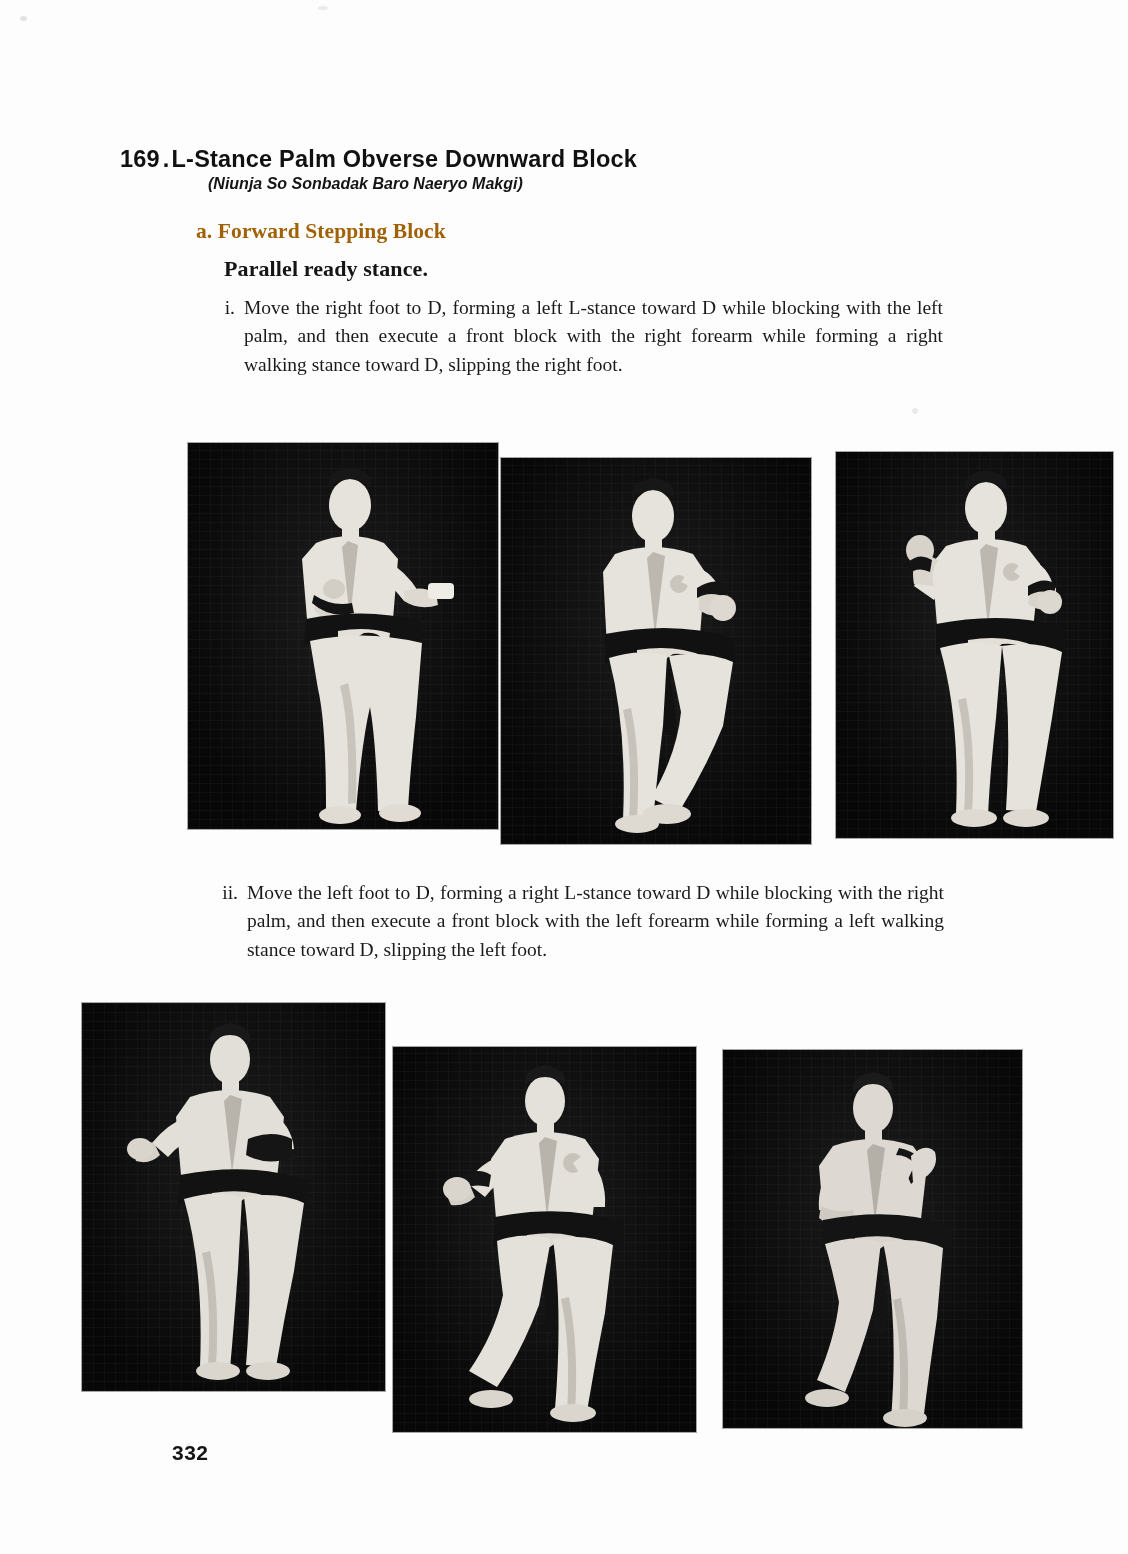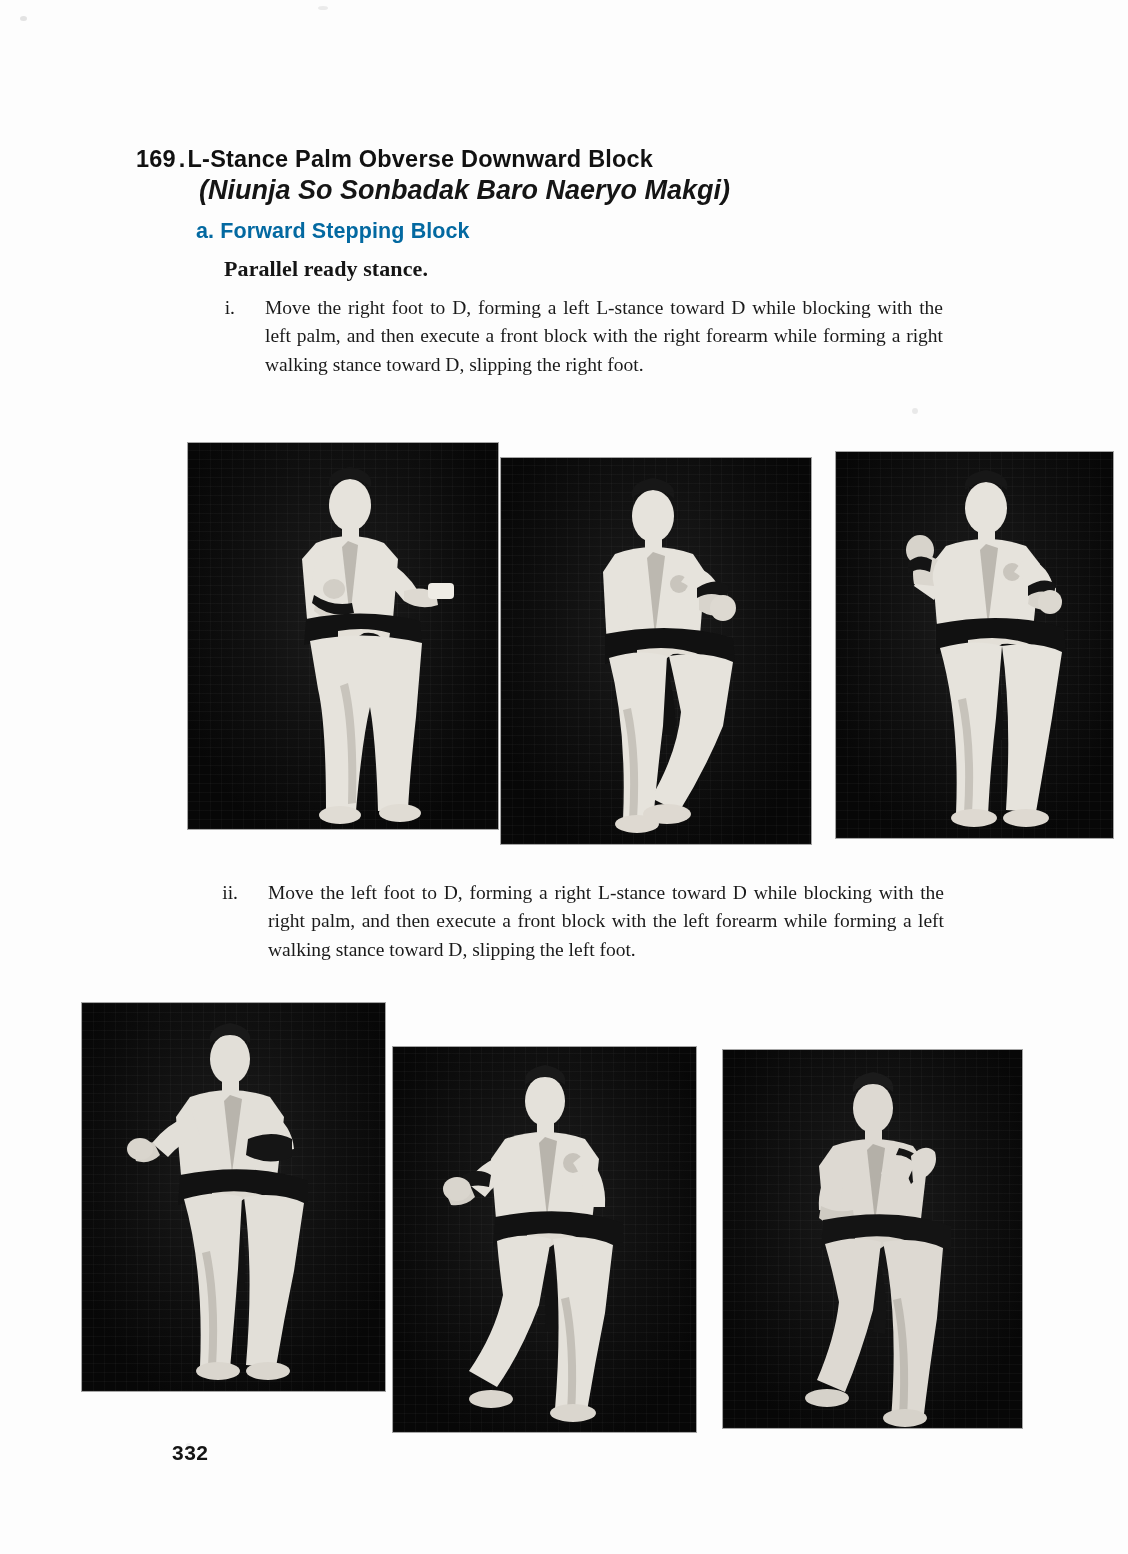--- a/index.html
+++ b/index.html
@@ -20,21 +20,21 @@
   .speck {
     position: absolute;
     background: #d9d9d9;
     border-radius: 50%;
     opacity: 0.75;
   }
 
   
   .heading-wrap {
     position: absolute;
-    left: 136px;
+    left: 120px;
     top: 146px;
     width: 820px;
   }
   .heading-line {
     font-family: "Liberation Sans", sans-serif;
     font-weight: bold;
     font-size: 23.5px;
     letter-spacing: 0.2px;
     color: #111;
     white-space: nowrap;
@@ -44,37 +44,37 @@
     display: inline-block;
   }
   .heading-dot {
     display: inline-block;
     padding: 0 2px 0 3px;
   }
   .heading-sub {
     font-family: "Liberation Sans", sans-serif;
     font-style: italic;
     font-weight: bold;
-    font-size: 27px;
+    font-size: 16px;
     color: #151515;
-    margin-left: 63px;
+    margin-left: 88px;
     margin-top: 3px;
     line-height: 1.15;
     white-space: nowrap;
   }
 
   
   .section-a {
     position: absolute;
     left: 196px;
     top: 219px;
-    font-family: Liberation Sans, sans-serif;
+    font-family: Liberation Serif, serif;
     font-weight: bold;
     font-size: 21.5px;
-    color: #0369a1;
+    color: #a16207;
     letter-spacing: 0.1px;
   }
   .ready-stance {
     position: absolute;
     left: 224px;
     top: 256px;
     font-family: "Liberation Serif", serif;
     font-weight: bold;
     font-size: 22px;
     color: #151515;
@@ -93,21 +93,20 @@
   }
   .para .marker {
     flex: 0 0 auto;
     text-align: right;
     padding-right: 9px;
   }
   .para .ptext {
     flex: 1 1 auto;
     text-align: justify;
     text-justify: inter-word;
-    margin-left: 21px;
   }
   #para-i {
     left: 215px;
     top: 294px;
     width: 728px;
   }
   #para-i .marker { width: 20px; }
   #para-ii {
     left: 211px;
     top: 879px;

